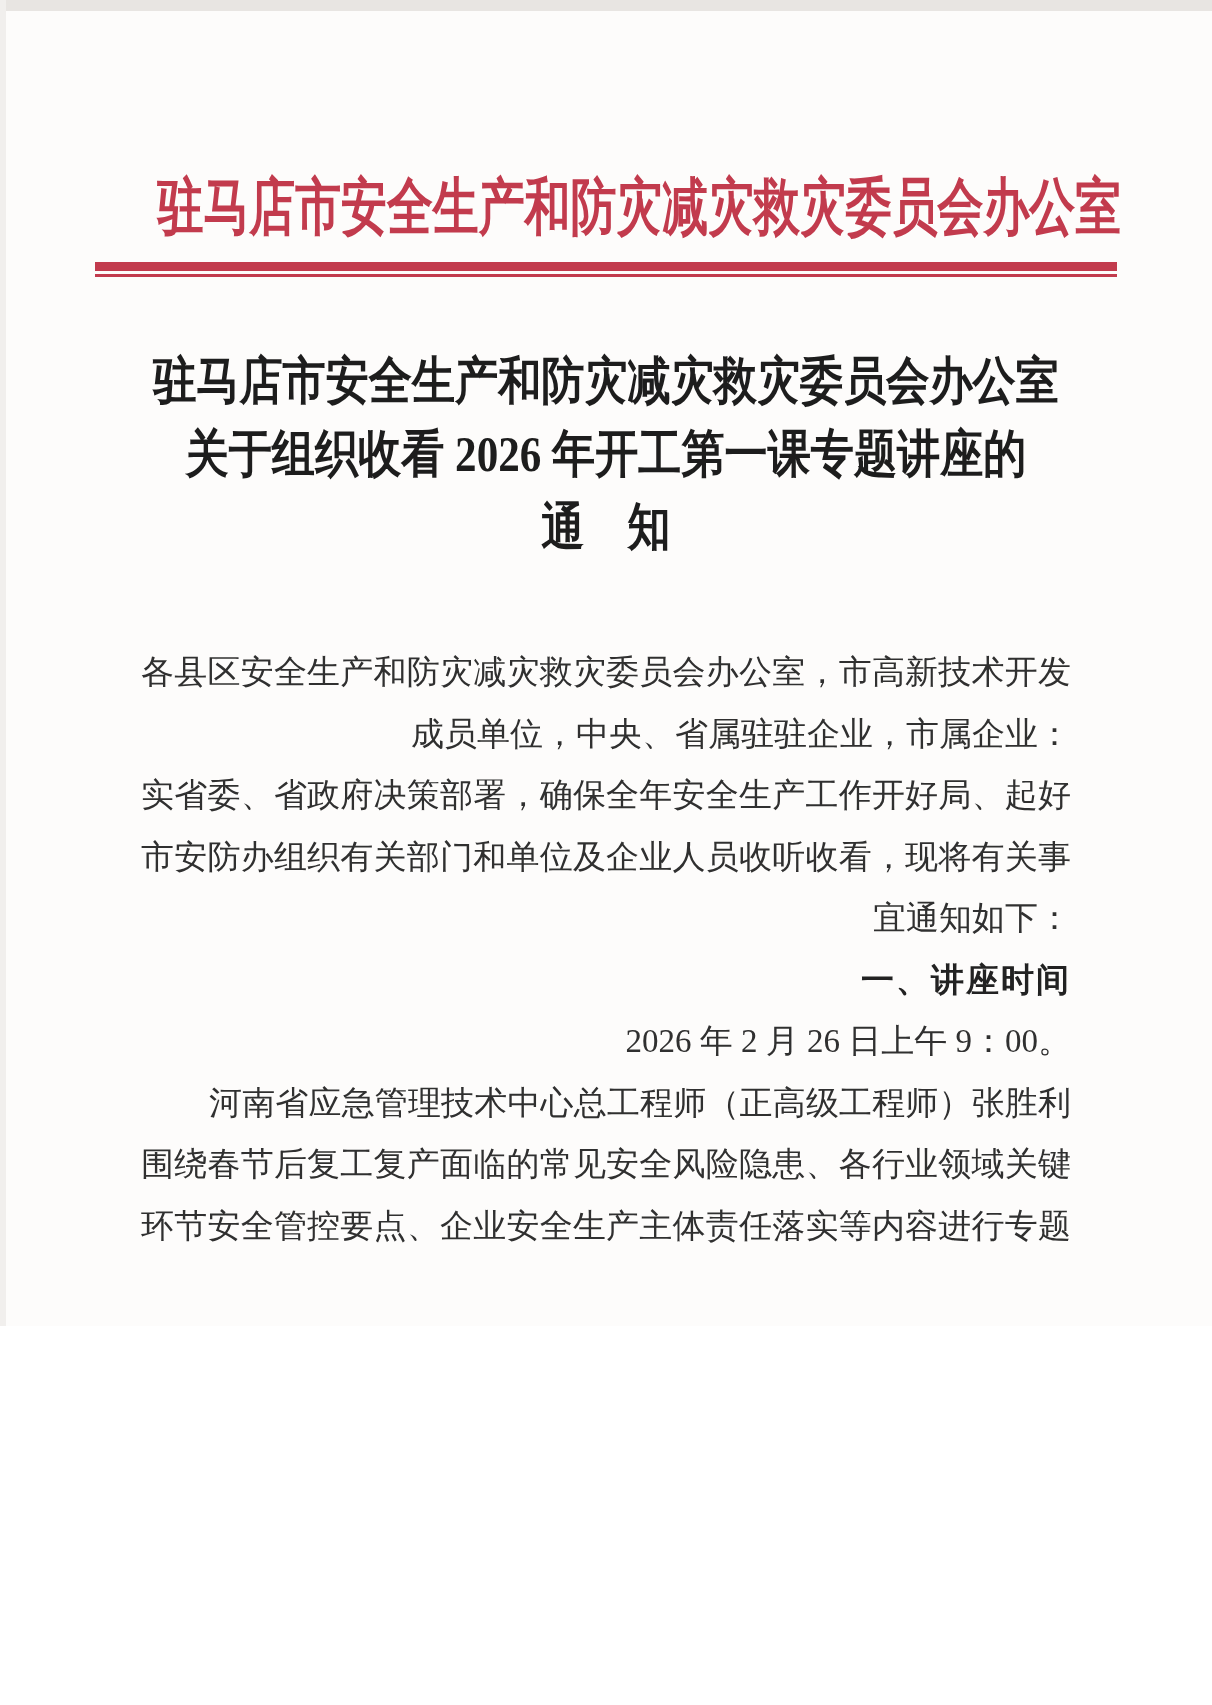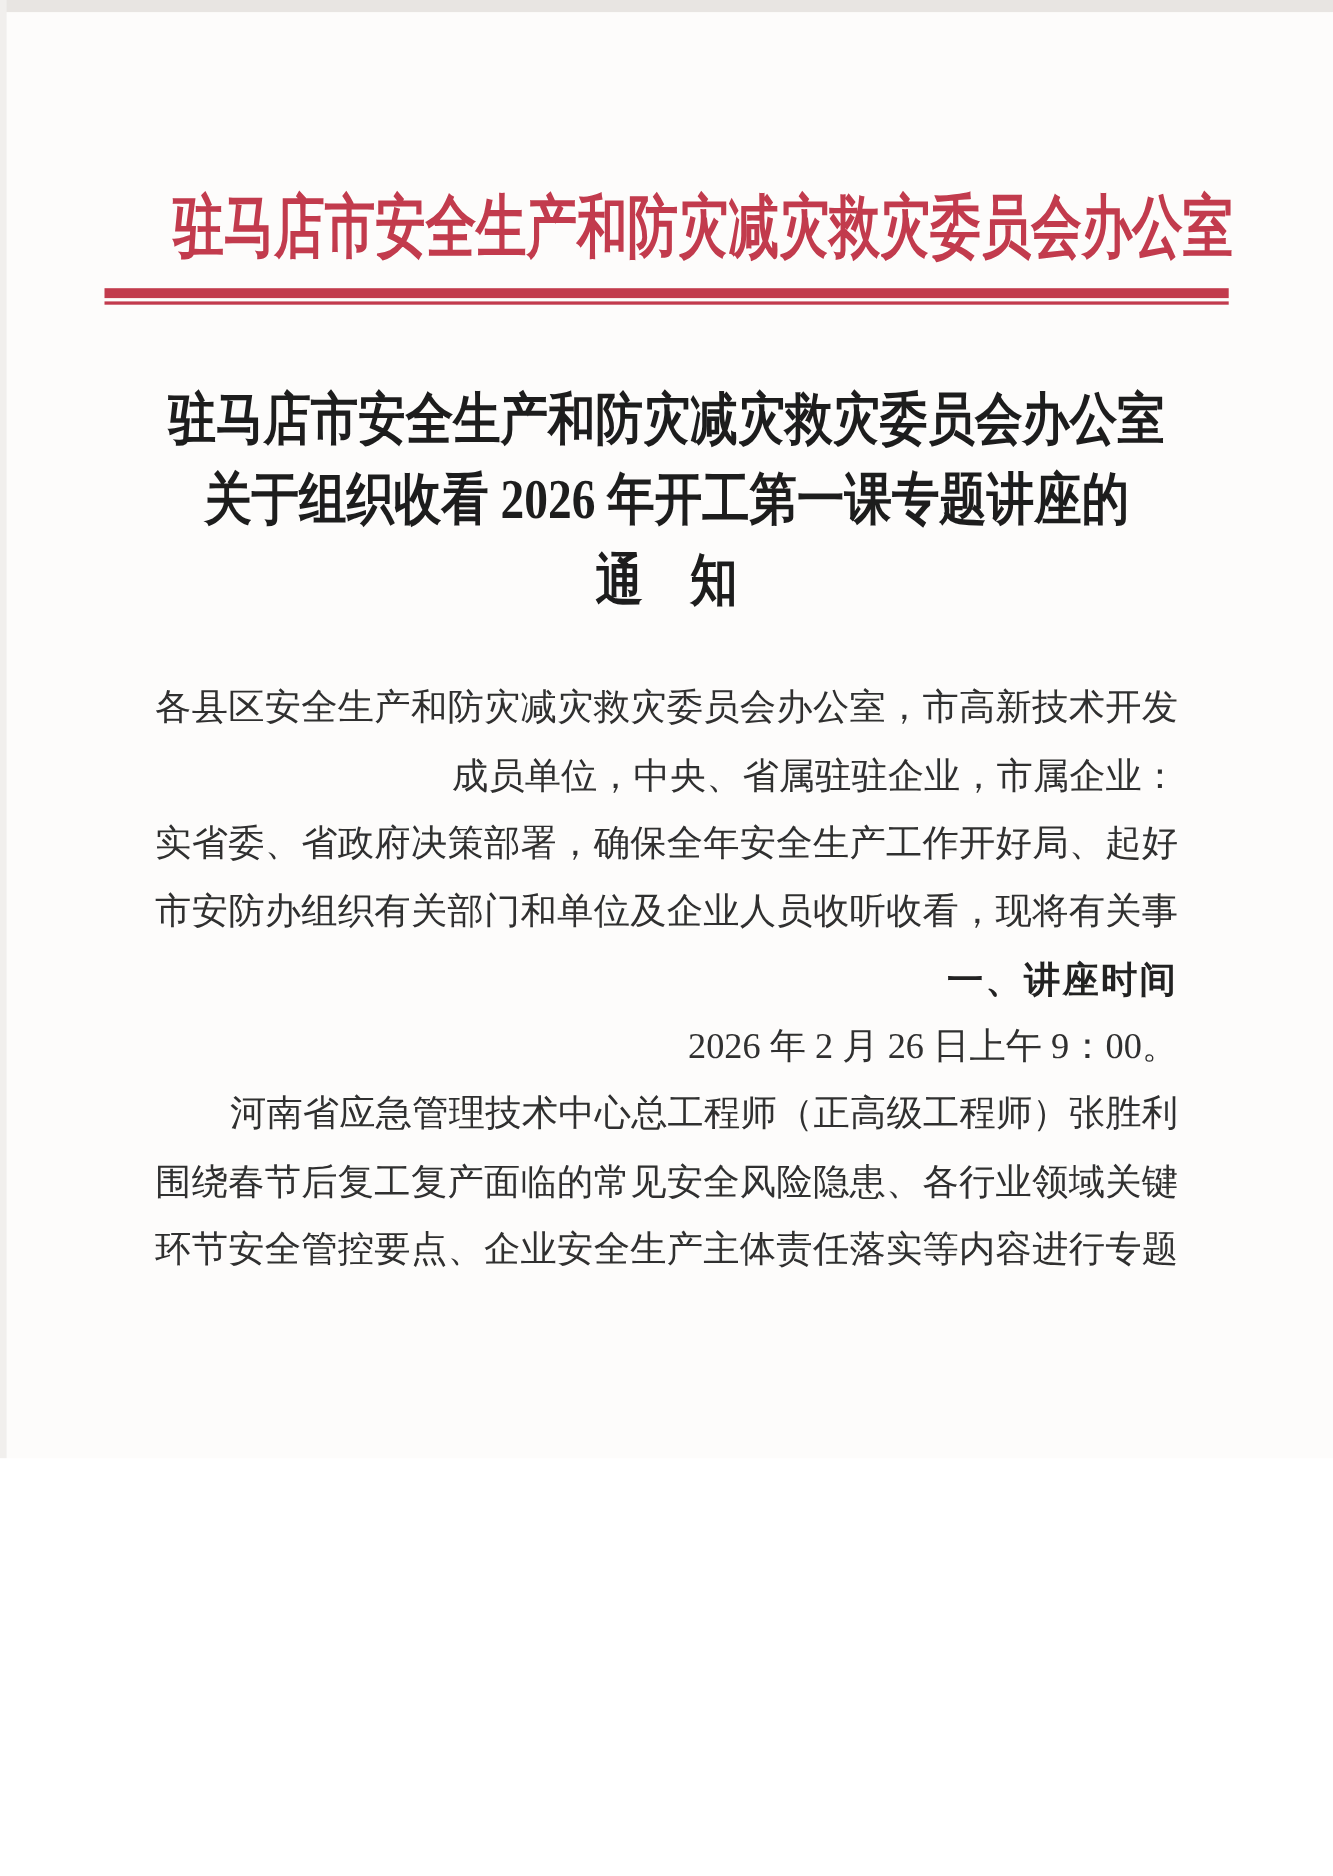--- a/index.html
+++ b/index.html
@@ -24,26 +24,26 @@
   .rule .thin { height:3px; background:var(--red); }
   .rule .gap3 { height:3px; }
   .rule .gap4 { height:4px; }
 
   .doc-title { position:absolute; top:345px; left:0; width:100%; color:#1d1d1d; text-align:center; }
   .title-line {
     height:73px; line-height:73px; font-size:44px; font-weight:bold;
     transform:scale(0.98,1.16); transform-origin:50% 50%; white-space:nowrap;
   }
 
-  .body-text { position:absolute; top:614px; left:141px; width:930px; font-size:33px; color:var(--ink); }
+  .body-text { position:absolute; top:642px; left:141px; width:930px; font-size:33px; color:var(--ink); }
   .line { height:61.5px; line-height:61.5px; text-align:right; }
   .line.just { text-align:justify; text-align-last:justify; }
   .line.indent { text-indent:68px; }
   .line.heading {
-    font-family:Liberation Sans, sans-serif;
+    font-family:Liberation Serif, serif;
     font-weight:bold; color:#222222; letter-spacing:2px;
   }
 
   .page-number {
     position:absolute; top:1612px; left:0; width:100%;
     text-align:center; font-size:27px; color:#3a3a3a;
   }
 </style>
 </head>
 <body>
@@ -64,20 +64,21 @@
     <div class="title-line">驻马店市安全生产和防灾减灾救灾委员会办公室</div>
     <div class="title-line">关于组织收看 2026 年开工第一课专题讲座的</div>
     <div class="title-line">通　知</div>
   </div>
 
   <div class="body-text" id="body-lines">
       <div class="line just">各县区安全生产和防灾减灾救灾委员会办公室，市高新技术开发</div>
       <div class="line">成员单位，中央、省属驻驻企业，市属企业：</div>
       <div class="line just">实省委、省政府决策部署，确保全年安全生产工作开好局、起好</div>
       <div class="line just">市安防办组织有关部门和单位及企业人员收听收看，现将有关事</div>
+      <div class="line">宜通知如下：</div>
       <div class="line heading indent">一、讲座时间</div>
       <div class="line indent">2026 年 2 月 26 日上午 9：00。</div>
       <div class="line indent just">河南省应急管理技术中心总工程师（正高级工程师）张胜利</div>
       <div class="line just">围绕春节后复工复产面临的常见安全风险隐患、各行业领域关键</div>
       <div class="line just">环节安全管控要点、企业安全生产主体责任落实等内容进行专题</div>
     </div>
 
   <div class="rule rule-bottom">
     <div class="thin"></div>
     <div class="gap4"></div>

